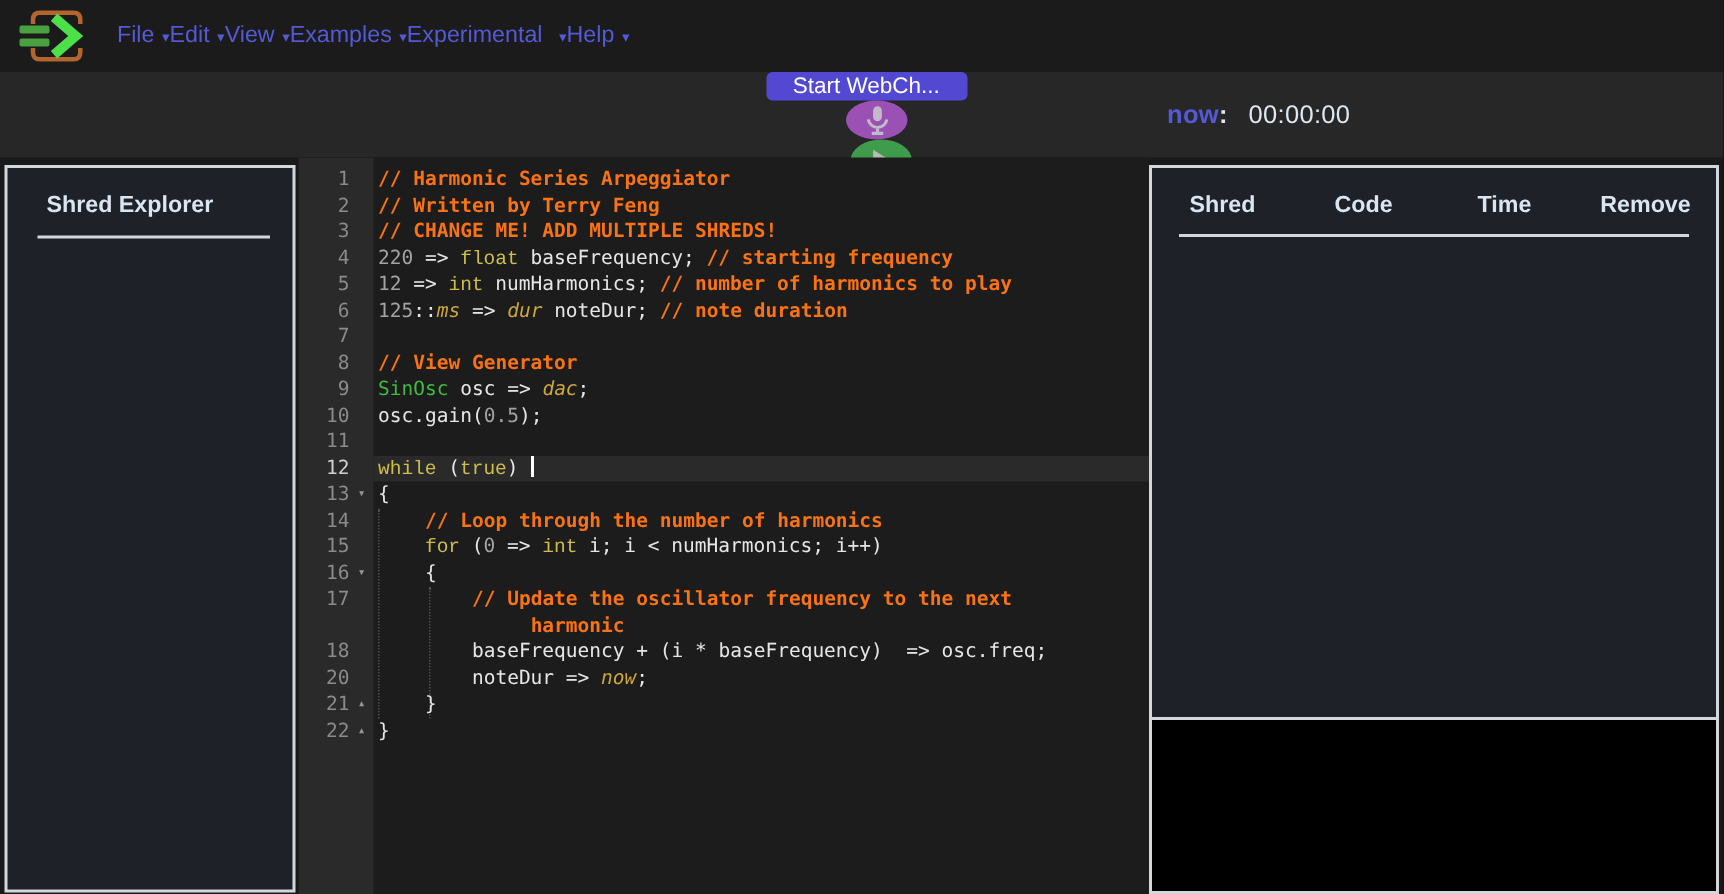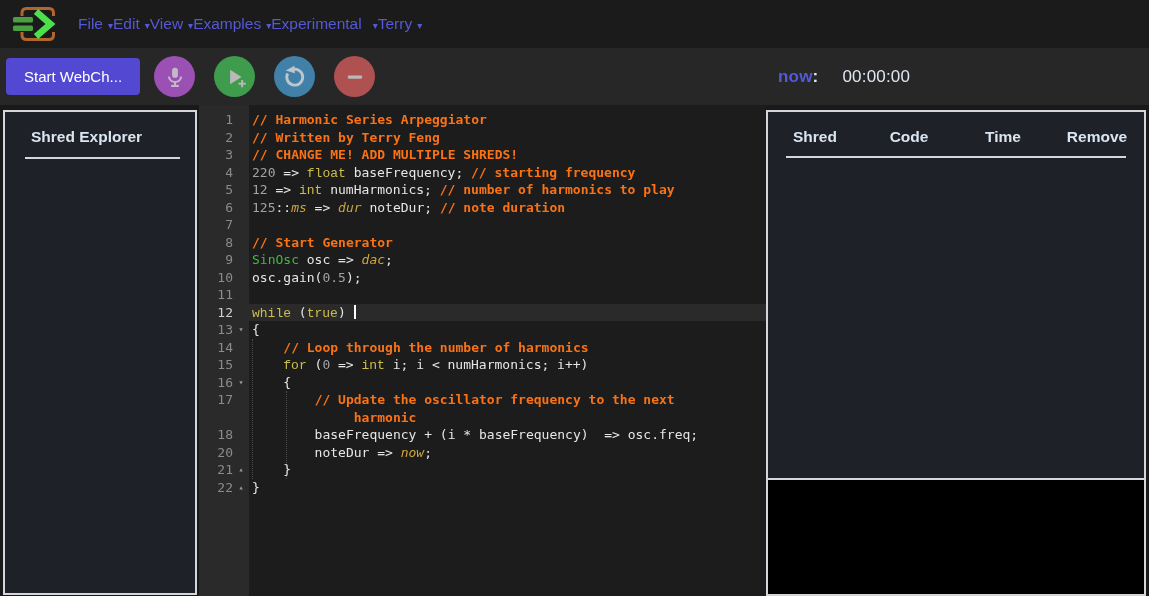--- a/index.html
+++ b/index.html
@@ -8,32 +8,32 @@
 
   
   .navbar{height:48px;background:#1b1b1b;display:flex;align-items:center;padding-left:10px;}
   .logo{width:48px;height:42px;flex:none;}
   .menus{display:flex;align-items:center;margin-left:20px;}
   .menu-item{color:#5459d6;font-size:15.5px;font-weight:500;cursor:pointer;display:flex;align-items:center;}
   .menu-item .caret{font-size:10px;margin-left:5px;transform:translateY(1px);}
   .menu-item.wide-caret .caret{margin-left:11px;}
 
   
-  .toolbar{height:57px;background:#272727;display:flex;align-items:center;padding-left:6px;position:relative;}
+  .toolbar{height:57px;background:#272727;display:flex;align-items:center;padding-left:6px;position:relative;flex-direction:column;}
   .start-btn{width:134px;height:37px;background:#5348d2;color:#fff;font-size:15px;border:none;
              border-radius:4px;font-family:"Liberation Sans",sans-serif;cursor:pointer;}
   .circle{width:41px;height:41px;border-radius:50%;border:none;display:flex;align-items:center;
           justify-content:center;margin-left:19px;cursor:pointer;padding:0;}
   .circle.first{margin-left:14px;}
   .btn-mic{background:#9b50b4;} .btn-play{background:#3f9c4d;}
   .btn-replace{background:#4180a9;} .btn-remove{background:#b05151;}
   .now{position:absolute;left:778px;top:50%;transform:translateY(-50%);font-size:17px;letter-spacing:.2px;}
   .now-label{color:#5459d6;font-weight:700;}
   .now-colon{color:#dfe8f2;font-weight:700;}
-  .now-value{color:#dfe8f2;margin-left:19px;}
+  .now-value{color:#dfe8f2;margin-left:9px;}
 
   
   .main{position:absolute;top:105px;left:0;right:0;bottom:0;}
   .file-panel{position:absolute;left:3px;top:5px;width:194px;bottom:1px;box-sizing:border-box;
               background:#1e2127;border:2px solid #d3d7dc;}
   .panel-title{color:#dbe5f1;font-weight:700;font-size:15.5px;padding:16px 0 0 26px;}
   .panel-rule{border:none;border-top:2px solid #d3d7dc;margin:11px 15px 0 20px;}
 
   
   .editor{position:absolute;left:199px;top:0;width:567px;bottom:0;background:#1c1c1c;
@@ -94,21 +94,21 @@
         </div>
         <div class="menu-item">
           <span>Examples</span>
           <span class="caret">▾</span>
         </div>
         <div class="menu-item wide-caret">
           <span>Experimental</span>
           <span class="caret">▾</span>
         </div>
         <div class="menu-item">
-          <span>Terry</span>
+          <span>Help</span>
           <span class="caret">▾</span>
         </div>
       </nav>
   </header>
 
   <div class="toolbar">
     <button class="start-btn">Start WebCh...</button>
 
     <button class="circle btn-mic first">
       <svg width="26" height="26" viewBox="0 0 25 24">
@@ -205,21 +205,21 @@
               <span class="num">7</span>
               <span class="fold"></span>
             </div>
             <div class="lt"><div class="row"></div></div>
           </div>
           <div class="cl">
             <div class="gn">
               <span class="num">8</span>
               <span class="fold"></span>
             </div>
-            <div class="lt"><div class="row"><span class="tok-cm">// Start Generator</span></div></div>
+            <div class="lt"><div class="row"><span class="tok-cm">// View Generator</span></div></div>
           </div>
           <div class="cl">
             <div class="gn">
               <span class="num">9</span>
               <span class="fold"></span>
             </div>
             <div class="lt"><div class="row"><span class="tok-type">SinOsc</span><span class="tok-pl"> osc =&gt; </span><span class="tok-kwi">dac</span><span class="tok-pl">;</span></div></div>
           </div>
           <div class="cl">
             <div class="gn">

